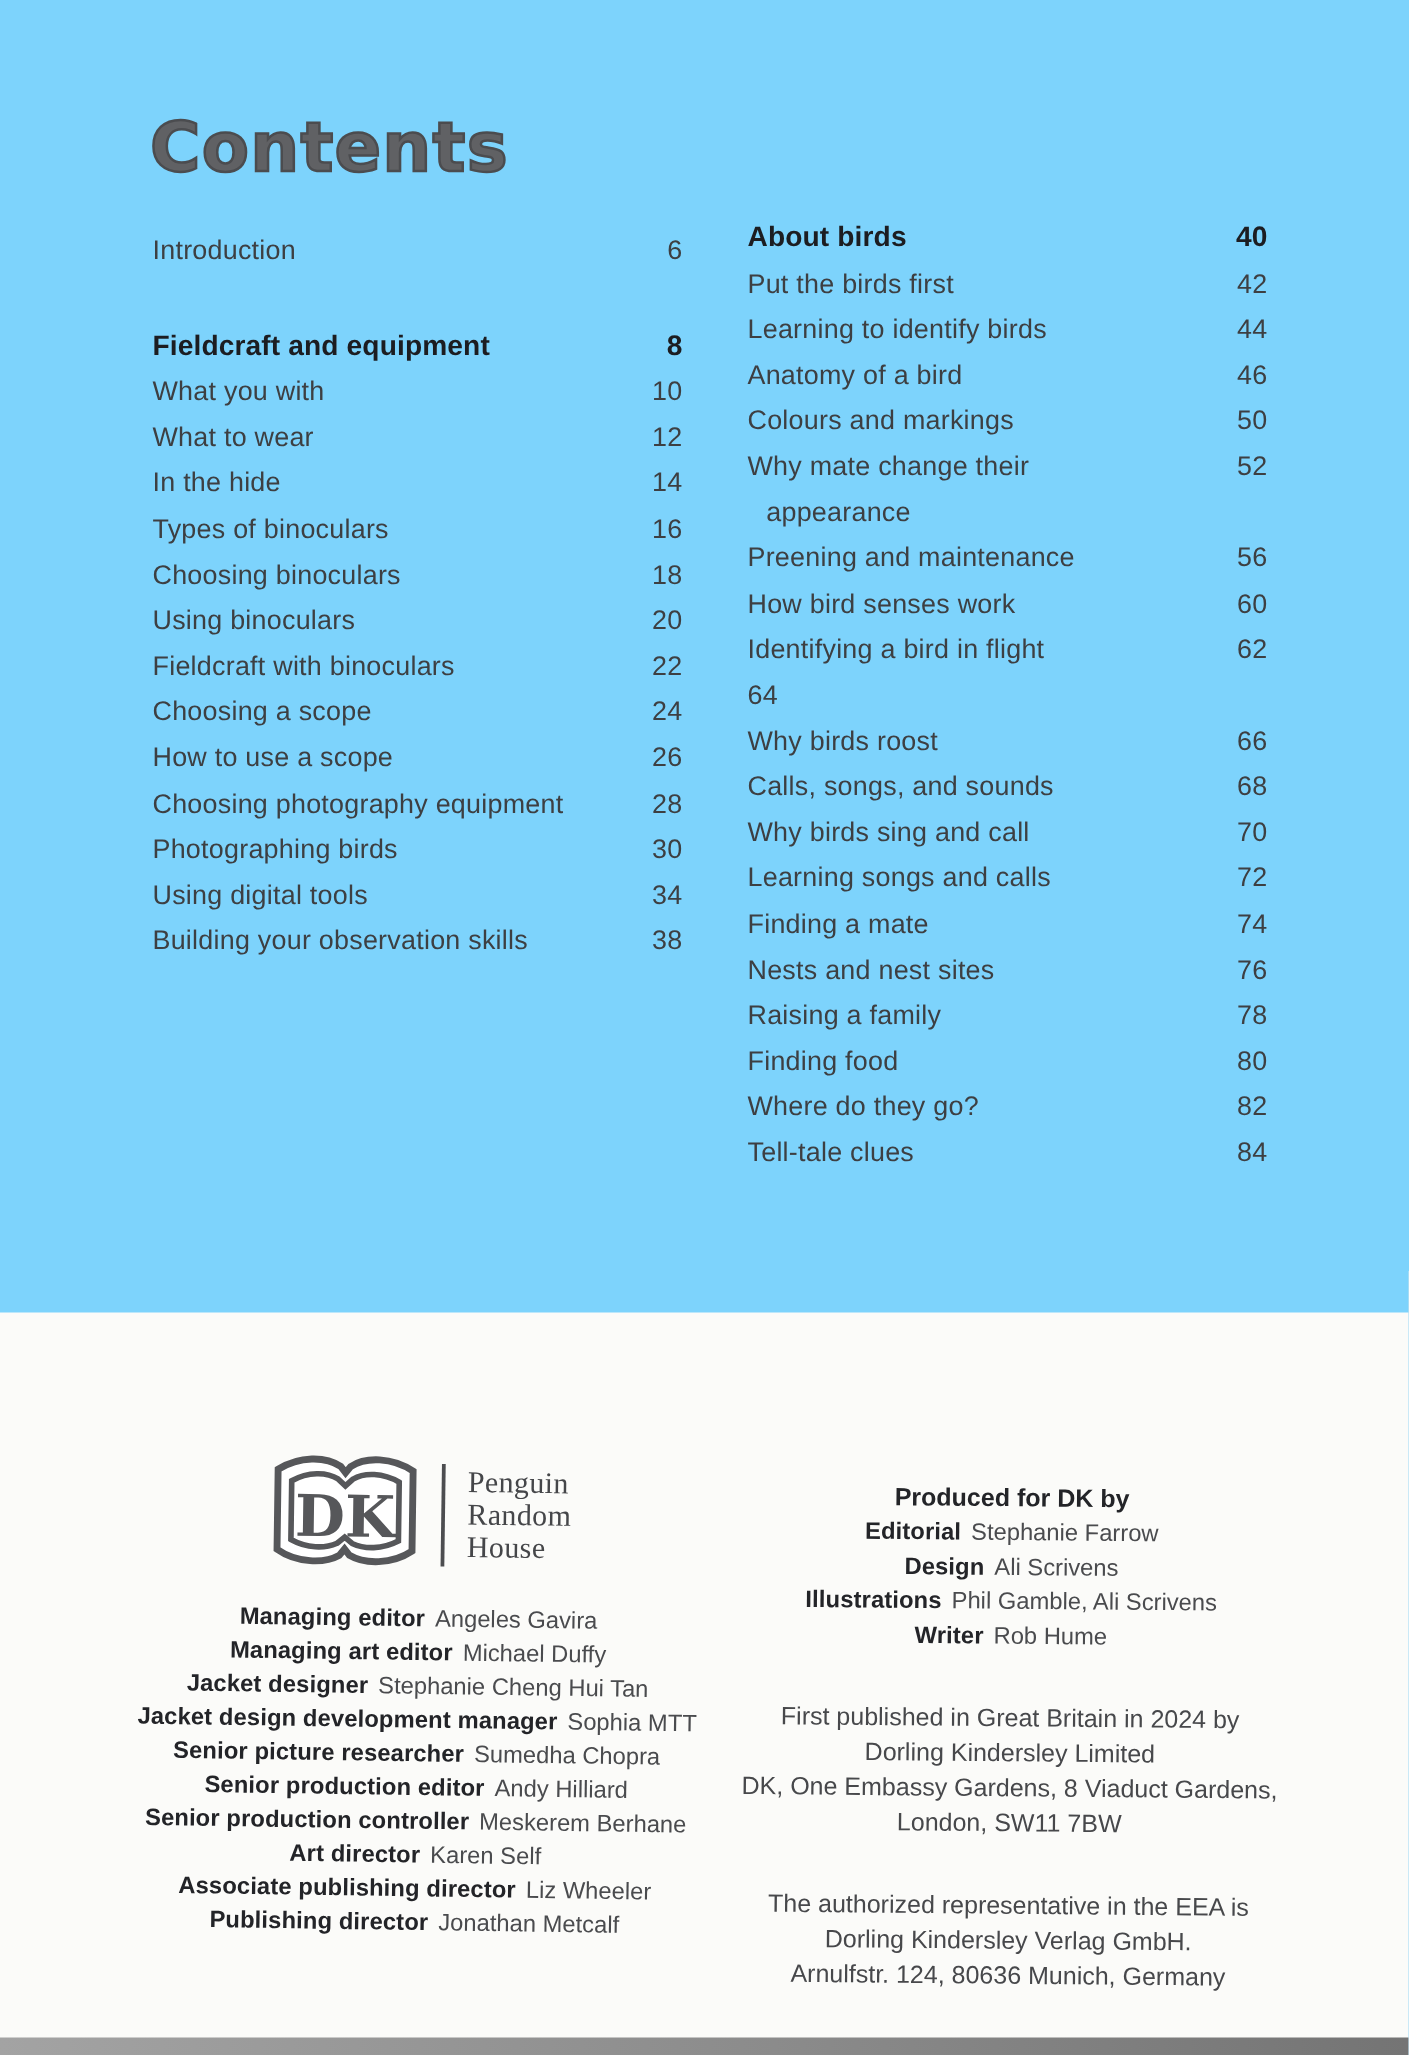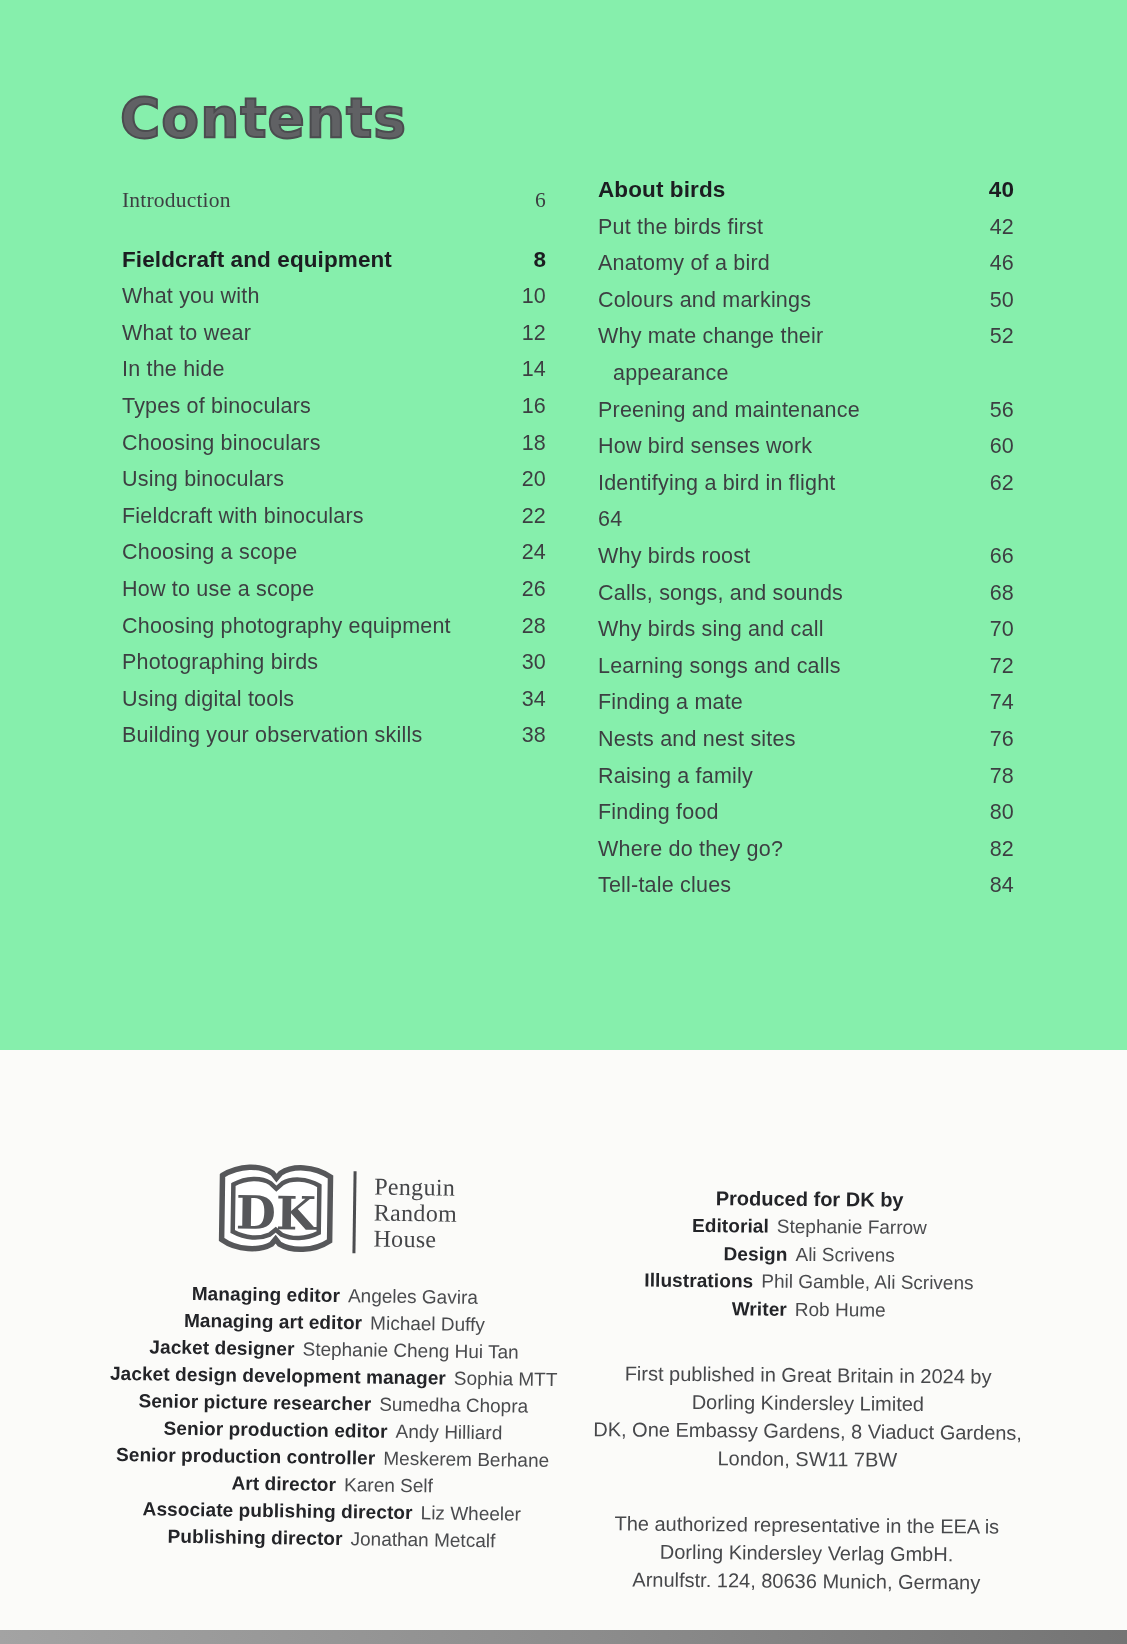--- a/index.html
+++ b/index.html
@@ -1,19 +1,19 @@
 <!DOCTYPE html>
 <html><head>
 <meta charset="utf-8">
 <style>
   * { margin:0; padding:0; box-sizing:border-box; }
   html,body { background:#e9e9e9; }
   .page {
     position:relative; width:1127px; height:1644px;
-    background:#86efac; overflow:hidden;
+    background:#7dd3fc; overflow:hidden;
     font-family:"Liberation Sans", sans-serif;
     color:#3d3f42;
   }
   
   .title {
     position:absolute; left:120px; top:86px;
     font-family:"DejaVu Sans", sans-serif;
     font-size:55px; font-weight:700; letter-spacing:1px;
     color:#606164; -webkit-text-stroke:2px #4b4c4f;
   }
@@ -21,21 +21,21 @@
   .toc-col { position:absolute; font-size:21.5px; letter-spacing:.2px; }
   .toc-col.left  { left:122px; top:182px; width:424px; }
   .toc-col.right { left:598px; top:172px; width:416px; }
   .toc-row { min-height:36.6px; }
   .toc-row .line1 {
     display:flex; justify-content:space-between; align-items:baseline;
     height:36.6px; line-height:36.6px;
   }
   .toc-row .line2 { height:36.6px; line-height:36.6px; padding-left:15px; }
   .toc-row.head .line1 { font-weight:700; color:#1c1d21; font-size:22.5px; letter-spacing:.1px; }
-  .toc-row.intro { margin-bottom:23px;font-family:Liberation Serif, serif; }
+  .toc-row.intro { margin-bottom:40px; }
   .pg { text-align:right; }
   
   .imprint-bg { position:absolute; left:0; top:1050px; width:100%; height:594px; background:#fbfbf9; }
   .imprint-left {
     position:absolute; left:108px; top:1160px; width:452px;
     text-align:center; transform:rotate(0.8deg);
   }
   .logo-row { display:flex; justify-content:center; align-items:center; margin-bottom:18px; }
   .dk-logo { display:block; }
   .logo-divider { width:3px; height:82px; background:#4c4d50; margin:0 18px 0 16px; }
@@ -199,20 +199,27 @@
     <div>
 
         <div class="toc-row">
           <div class="line1">
             <span class="lbl">Put the birds first</span>
             <span class="pg">42</span>
           </div>
 
         </div>
 
+        <div class="toc-row">
+          <div class="line1">
+            <span class="lbl">Learning to identify birds</span>
+            <span class="pg">44</span>
+          </div>
+
+        </div>
 
         <div class="toc-row">
           <div class="line1">
             <span class="lbl">Anatomy of a bird</span>
             <span class="pg">46</span>
           </div>
 
         </div>
 
         <div class="toc-row">

